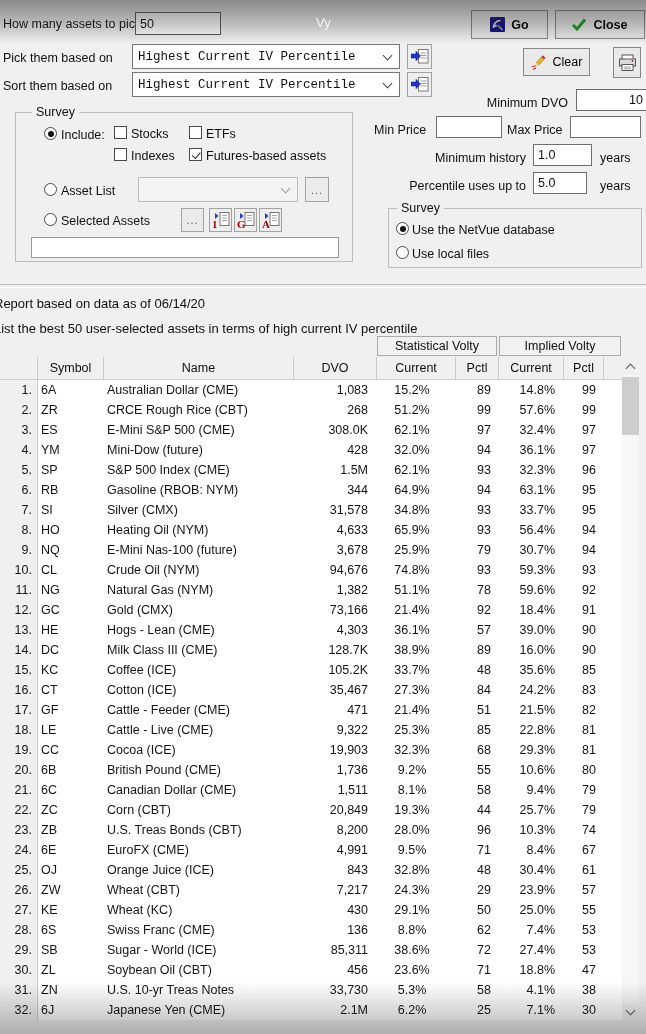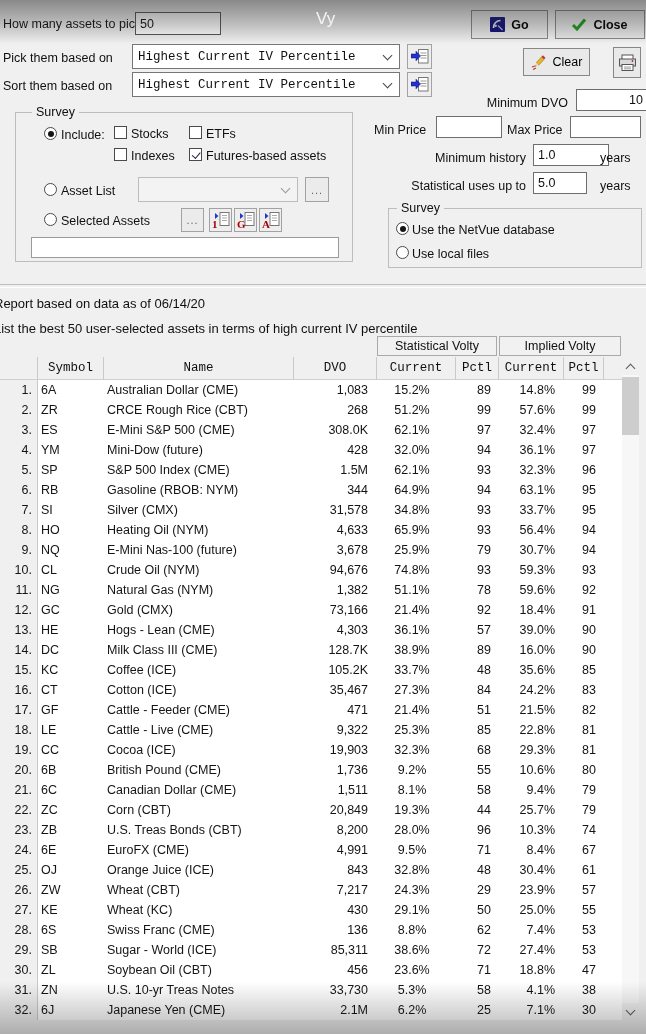--- a/index.html
+++ b/index.html
@@ -38,21 +38,21 @@
   .cb.on::after{content:"";position:absolute;left:1.5px;top:2.5px;width:7px;height:3.5px;
                 border-left:1.7px solid #20203a;border-bottom:1.7px solid #20203a;transform:rotate(-50deg);}
 
   .hdivider{position:absolute;left:0;top:284px;width:646px;height:2px;border-top:1px solid #bdbdbd;border-bottom:1px solid #fdfdfd;}
 
   
   .grid{position:absolute;left:0;top:336px;width:622px;}
   .ghead{position:relative;height:21px;}
   .gcell{position:absolute;top:0;height:20px;line-height:19px;text-align:center;font-size:12.5px;color:#101010;
          background:#f1f1f1;border:1px solid #a9a9a9;box-sizing:border-box;}
-  .thead{display:flex;height:23px;font-family:Liberation Mono, monospace;}
+  .thead{display:flex;height:23px;}
   .hc{display:block;height:23px;line-height:22px;text-align:center;background:#f0f0f0;
       border-right:1px solid #c9c9c9;border-bottom:1px solid #cfcfcf;box-sizing:border-box;
       font-size:12.5px;color:#101010;white-space:nowrap;overflow:hidden;}
   .hfill{flex:1;background:#f0f0f0;border-bottom:1px solid #cfcfcf;}
   .trow{display:flex;height:20px;background:#ffffff;}
   .tc{display:block;height:20px;line-height:20px;font-size:12.5px;color:#141414;
       white-space:nowrap;overflow:hidden;box-sizing:border-box;}
   .c0{width:38px;} .c1{width:66px;} .c2{width:190px;} .c3{width:83px;}
   .c4{width:79px;} .c5{width:43px;} .c6{width:65px;} .c7{width:40px;}
   .tc.c0{background:#f0f0f0;border-right:1px solid #c9c9c9;text-align:right;padding-right:5px;}
@@ -71,21 +71,21 @@
   .sbtn.up .chev{top:7px;transform:rotate(-135deg);}
   .sbtn.down{bottom:0;}
   .sbtn.down .chev{top:4px;transform:rotate(45deg);}
   .sthumb{position:absolute;left:0;top:19px;width:17px;height:58px;background:#cdcdcd;}
 
   
   .grad-top{position:absolute;left:0;top:0;width:100%;height:44px;z-index:50;pointer-events:none;
             background:linear-gradient(180deg,rgba(42,42,42,0.52) 0%,rgba(42,42,42,0.26) 55%,rgba(42,42,42,0) 100%);}
   .grad-bottom{position:absolute;left:0;bottom:0;width:100%;height:52px;z-index:50;pointer-events:none;
             background:linear-gradient(0deg,rgba(20,20,20,0.30) 0%,rgba(20,20,20,0) 100%);}
-  .watermark{position:absolute;left:316px;top:9px;z-index:51;color:rgba(255,255,255,0.85);font-size:17px;pointer-events:none;}
+  .watermark{position:absolute;left:316px;top:15px;z-index:51;color:rgba(255,255,255,0.85);font-size:13px;pointer-events:none;}
 
   .redletter{position:absolute;left:2px;bottom:2px;font:bold 11px "Liberation Serif",serif;color:#a80000;line-height:10px;}
 </style>
 </head>
 <body>
 
 <div class="screen">
 
   <div>
 
@@ -166,24 +166,24 @@
 
     <div class="lbl rlbl" style="left:430px;top:96px;width:138px">Minimum DVO</div>
     <input class="tinput right" style="left: 576px; top: 89px; width: 72px; height: 22px;" value="10">
 
     <div class="lbl" style="left:374px;top:123px">Min Price</div>
     <input class="tinput" style="left: 436px; top: 116px; width: 66px; height: 22px;" value="">
     <div class="lbl" style="left:507px;top:123px">Max Price</div>
     <input class="tinput" style="left: 570px; top: 116px; width: 71px; height: 22px;" value="">
 
     <div class="lbl rlbl" style="left:330px;top:151px;width:196px">Minimum history</div>
-    <input class="tinput" style="left: 533px; top: 144px; width: 76px; height: 22px;" value="1.0">
+    <input class="tinput" style="left: 533px; top: 144px; width: 59px; height: 22px;" value="1.0">
     <div class="lbl" style="left:600px;top:151px">years</div>
 
-    <div class="lbl rlbl" style="left:330px;top:179px;width:196px">Statistical uses up to</div>
+    <div class="lbl rlbl" style="left:330px;top:179px;width:196px">Percentile uses up to</div>
     <input class="tinput" style="left: 533px; top: 172px; width: 54px; height: 22px;" value="5.0">
     <div class="lbl" style="left:600px;top:179px">years</div>
 
     <div class="gbox" style="left:15px;top:112px;width:338px;height:150px">
       <span class="glabel" style="left:16px">Survey</span>
 
       <span class="radio on" style="left:28px;top:14px"></span>
       <div class="lbl" style="left:45px;top:15px">Include:</div>
 
       <span class="cb" style="left:98px;top:13px"></span>

